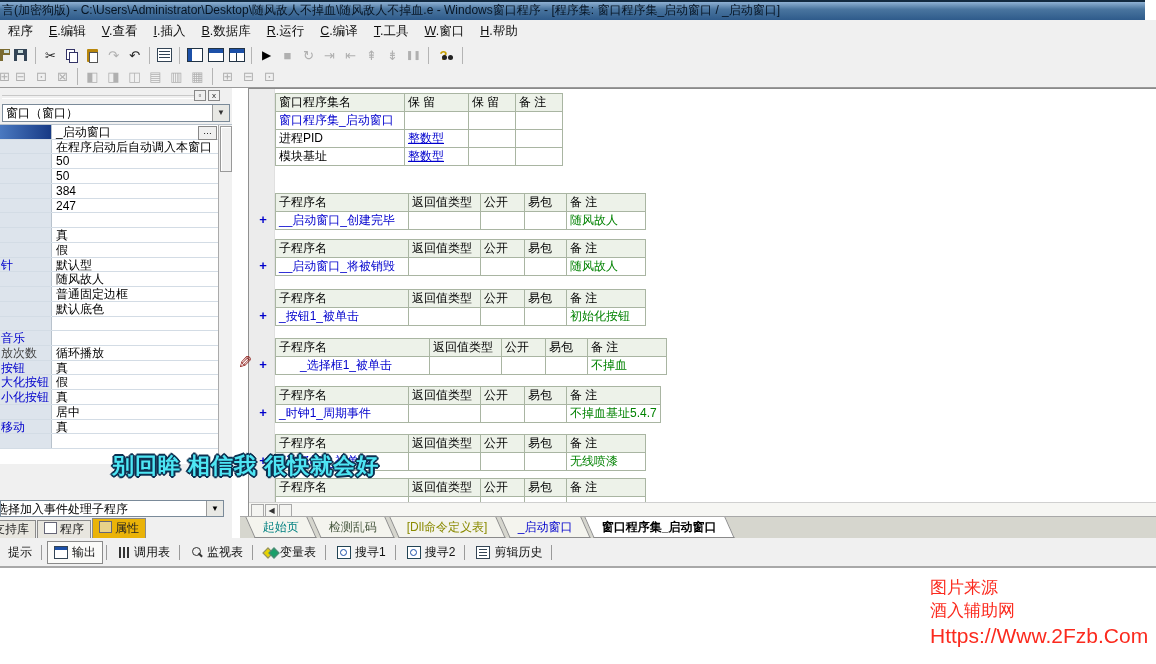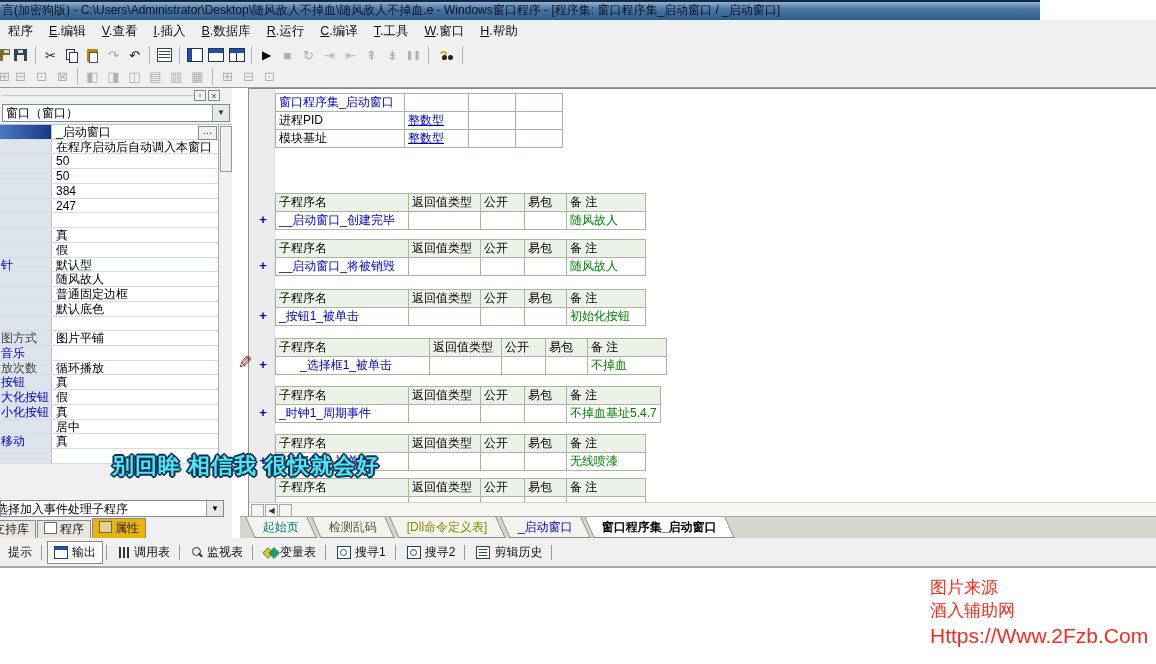--- a/index.html
+++ b/index.html
@@ -1,20 +1,20 @@
 <!DOCTYPE html>
 <html><head>
 <meta charset="utf-8">
 <style>
   html,body{margin:0;padding:0}
   body{width:1156px;height:664px;position:relative;overflow:hidden;background:#fff;
        font-family:"Liberation Sans","DejaVu Sans",sans-serif;-webkit-font-smoothing:none}
   .abs{position:absolute}
   
-  #titlebar{left:0;top:0;width:1040px;height:20px;box-sizing:border-box;
+  #titlebar{left:0;top:0;width:1145px;height:20px;box-sizing:border-box;
     background:linear-gradient(#8fb2d4 0%,#4a759f 40%,#2f5b8b 100%);
     border-top:2px solid #12293f;color:#071524;font-size:12px;line-height:17px;
     white-space:nowrap;overflow:hidden;padding-left:2px}
   
   #menubar{left:0;top:20px;width:1156px;height:24px;background:#f0f0f0;font-size:12.5px;color:#101010}
   .menu-item{display:inline-block;padding:0 8px;line-height:23px;cursor:default}
   .menu-item u{text-decoration:underline}
   
   #toolbar1{left:0;top:44px;width:1156px;height:22px;background:#f0f0f0;display:flex;align-items:center}
   #toolbar2{left:0;top:66px;width:1156px;height:22px;background:#f0f0f0;display:flex;align-items:center;border-bottom:1px solid #9a9a9a;box-sizing:border-box}
@@ -245,24 +245,20 @@
         </div>
         <div class="prow">
           <span class="pname"></span>
           <span class="pval">默认底色</span>
         </div>
         <div class="prow">
           <span class="pname"></span>
           <span class="pval"></span>
         </div>
         <div class="prow">
-          <span class="pname">图方式</span>
-          <span class="pval">图片平铺</span>
-        </div>
-        <div class="prow">
           <span class="pname blue">音乐</span>
           <span class="pval"></span>
         </div>
         <div class="prow">
           <span class="pname">放次数</span>
           <span class="pval">循环播放</span>
         </div>
         <div class="prow">
           <span class="pname blue">按钮</span>
           <span class="pval">真</span>
@@ -297,20 +293,26 @@
     <span class="drop">▼</span>
   </div>
   <div id="lp-tabs"><span class="lptab"><span>支持库</span></span><span class="lptab"><span class="ticon doc"></span><span>程序</span></span><span class="lptab active"><span class="ticon prop"></span><span>属性</span></span></div>
 </div>
 
 <div class="abs" id="mainarea">
   <div id="gutter"></div>
   <div id="tables">
       <table class="etab" style="left: 26px; top: 4px;">
         <tbody>
+          <tr class="hd">
+            <td style="width: 122px;">窗口程序集名</td>
+            <td style="width: 57px;">保 留</td>
+            <td style="width: 40px;">保 留</td>
+            <td style="width: 40px;">备 注</td>
+          </tr>
           <tr>
             <td class="link" style="width: 122px;">窗口程序集_启动窗口</td>
             <td style="width: 57px;"></td>
             <td style="width: 40px;"></td>
             <td style="width: 40px;"></td>
           </tr>
           <tr>
             <td style="width: 122px;">进程PID</td>
             <td class="link ul" style="width: 57px;">整数型</td>
             <td style="width: 40px;"></td>

